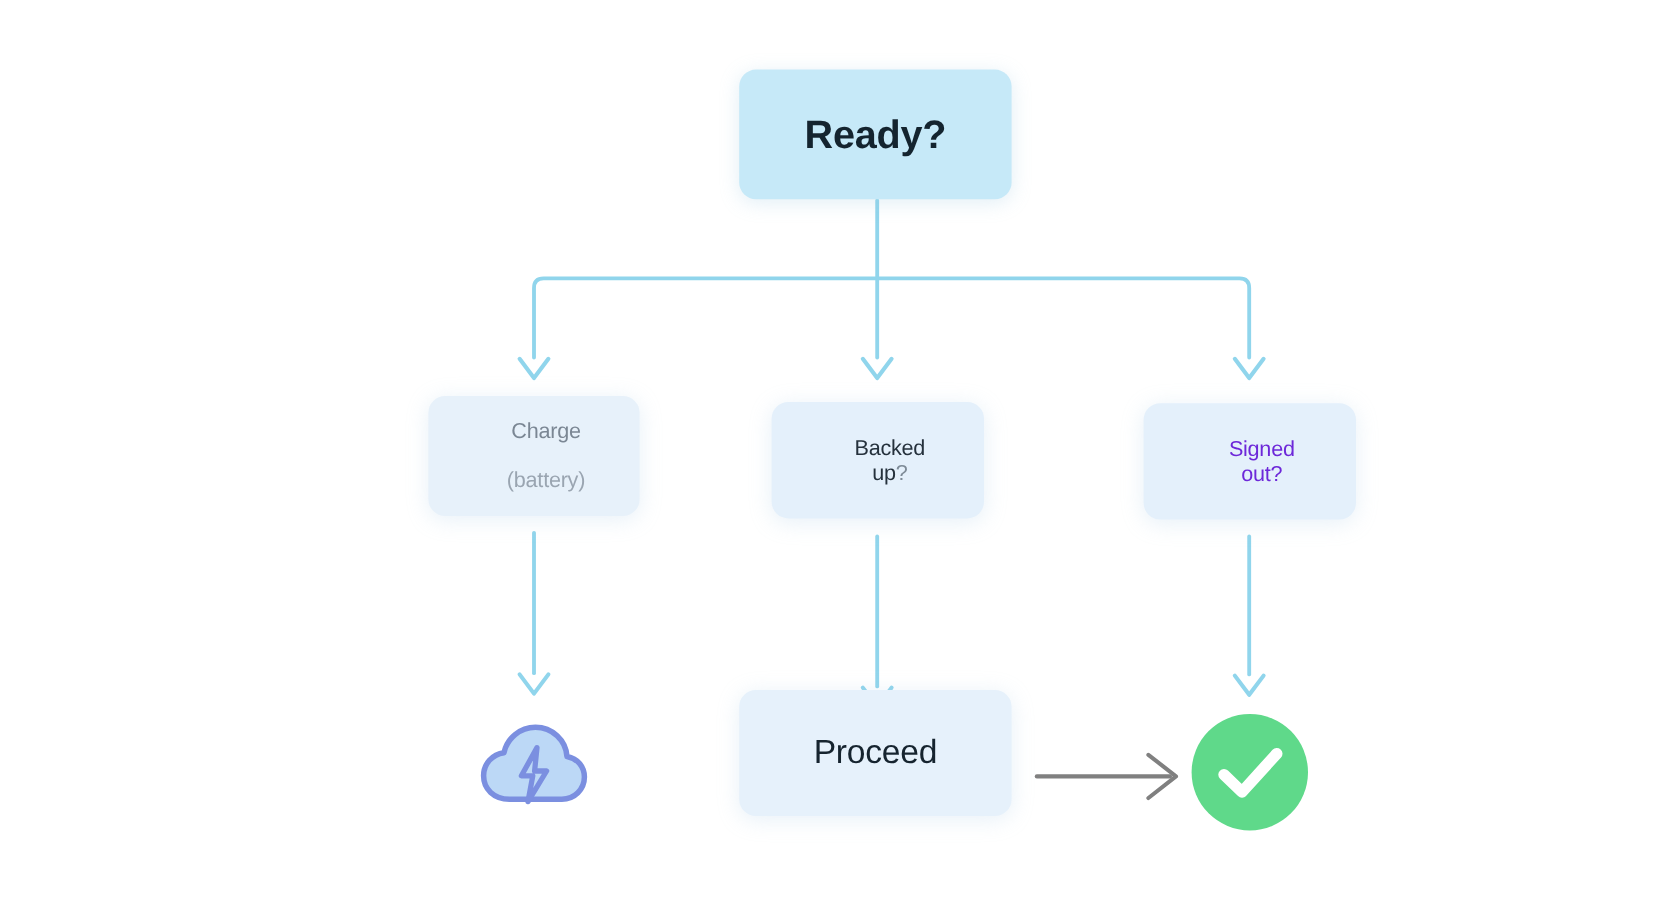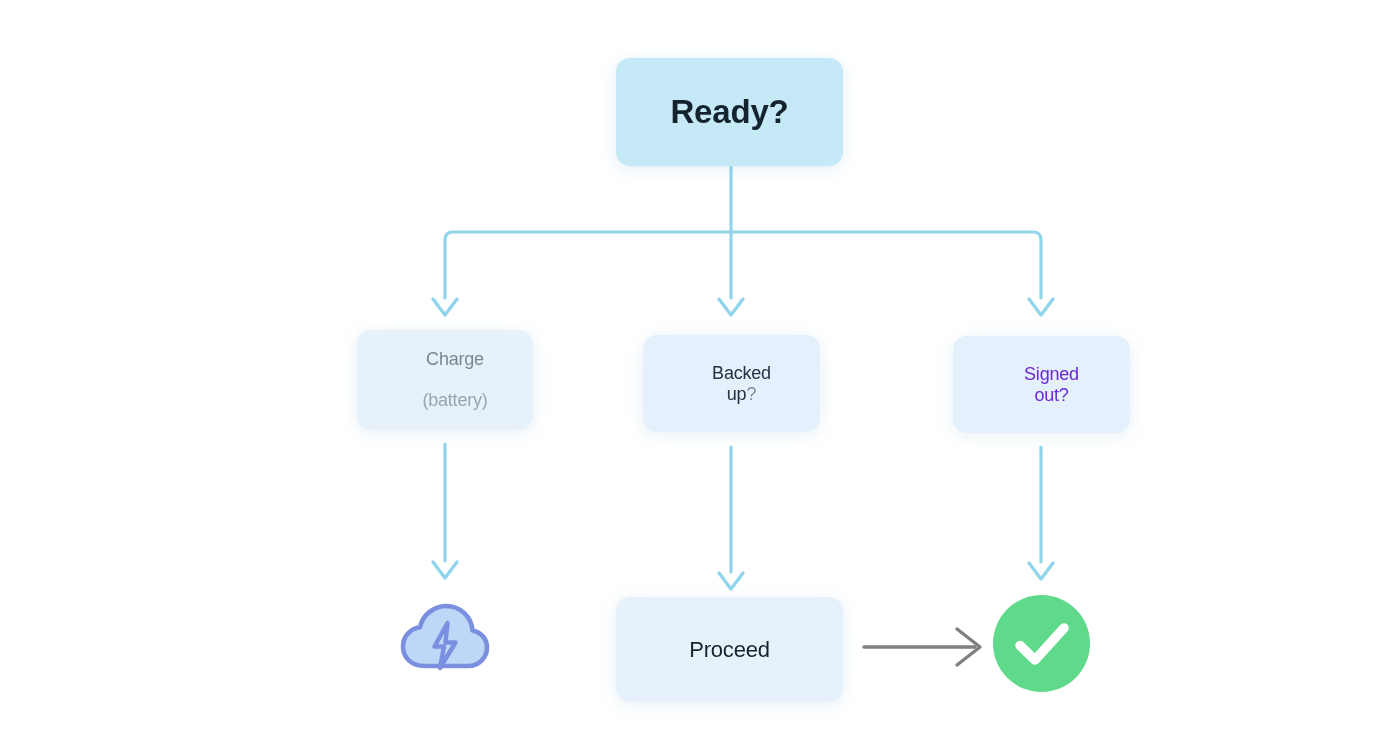--- a/index.html
+++ b/index.html
@@ -87,26 +87,26 @@
   .node-signed {
     left: 953px;
     top: 336px;
     width: 177px;
     height: 97px;
     color: #6d28d9;
   }
 
   .node-proceed {
     left: 616px;
-    top: 597px;
+    top: 575px;
     width: 227px;
     height: 105px;
     background: #e6f1fb;
     color: #16242f;
-    font-size: 22px;
+    font-size: 28px;
     font-weight: 500;
     box-shadow: 0 3px 18px rgba(168, 200, 228, 0.26);
   }
 
   .node-stack {
     display: flex;
     flex-direction: column;
     align-items: center;
     justify-content: center;
   }

